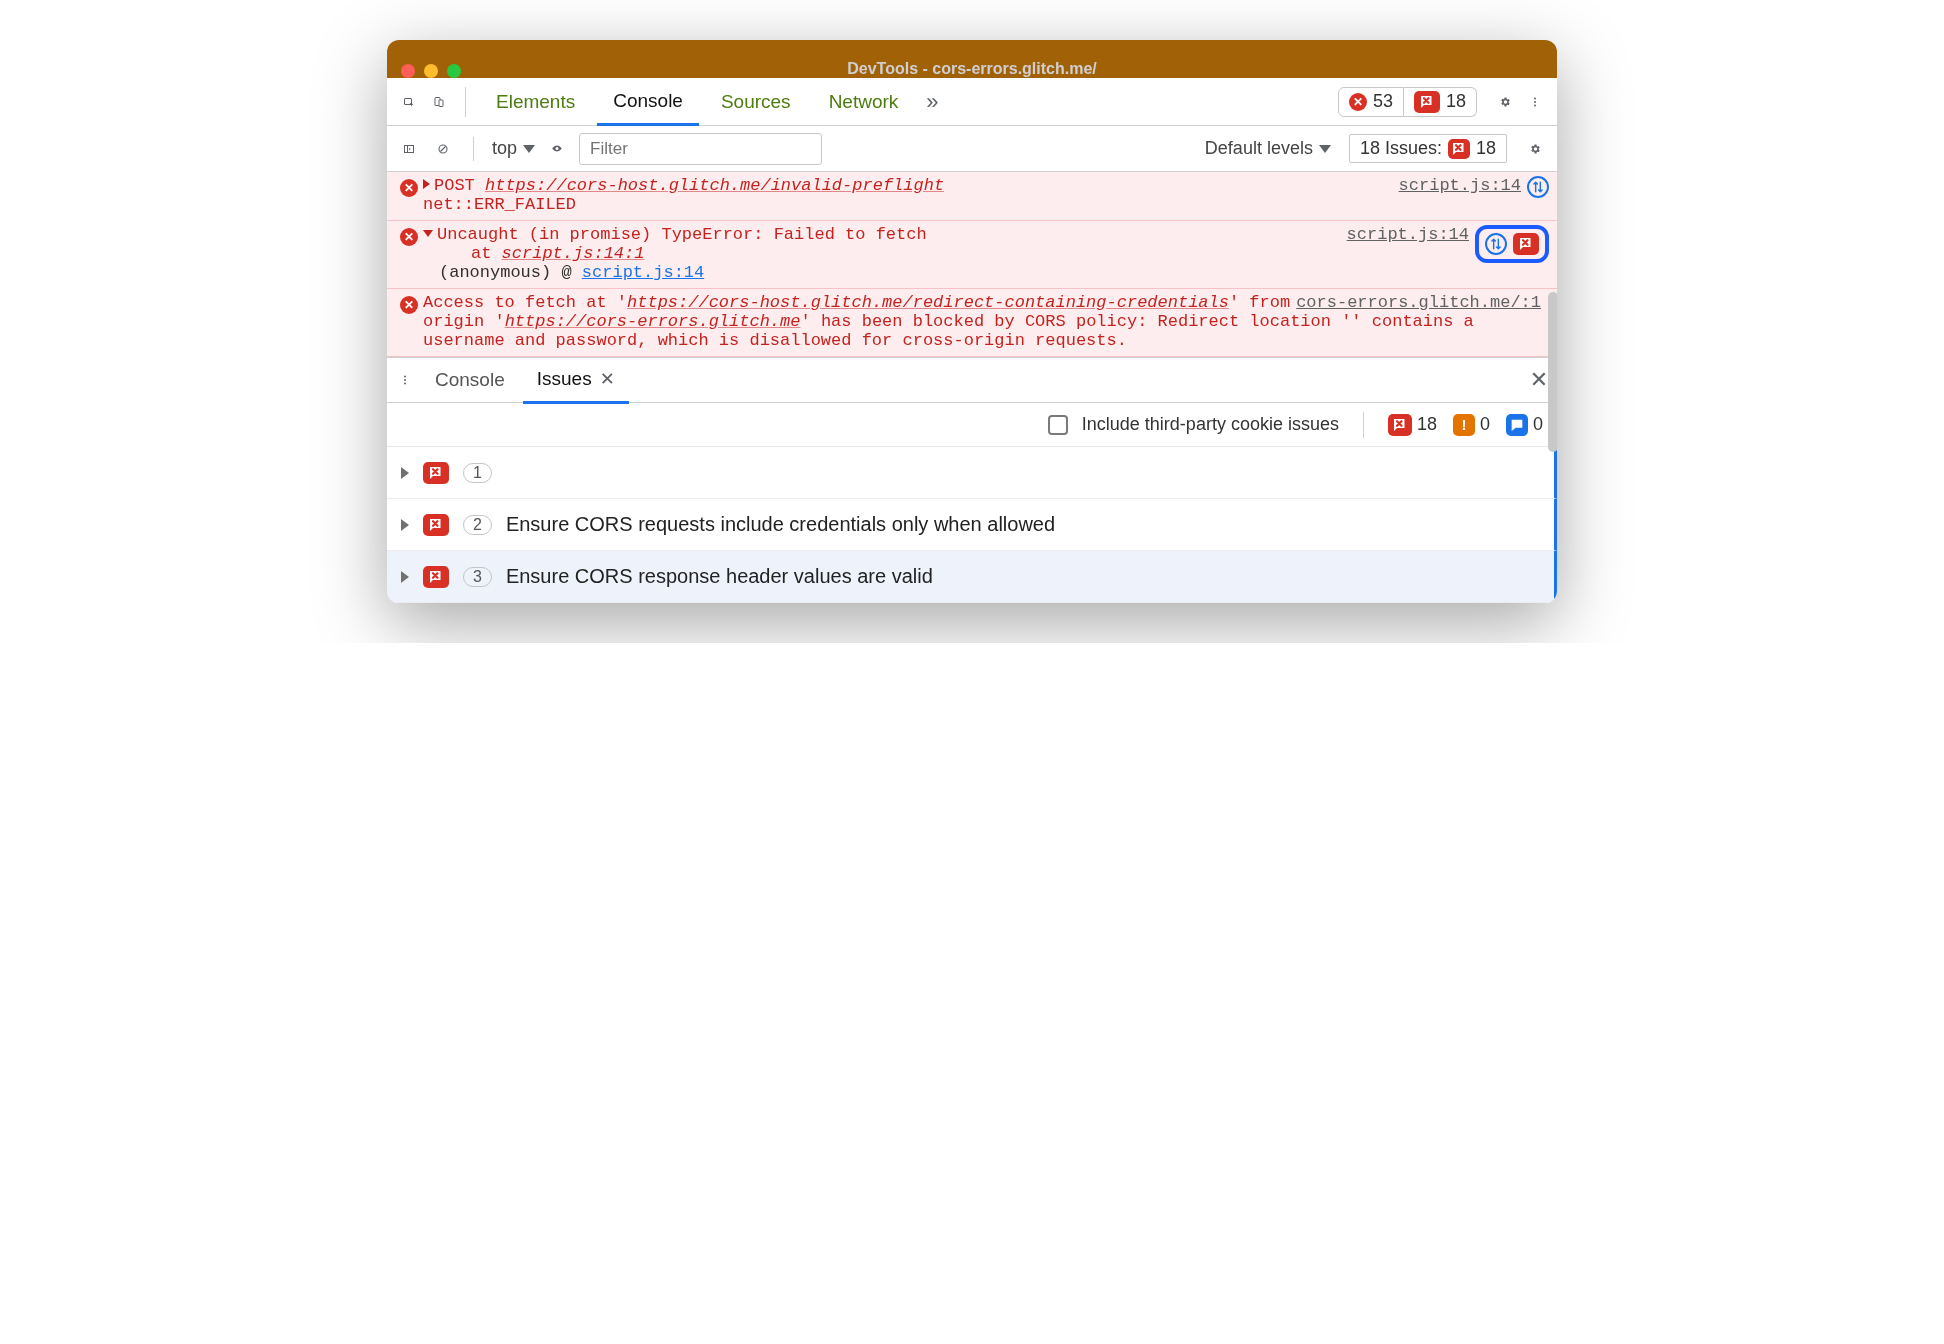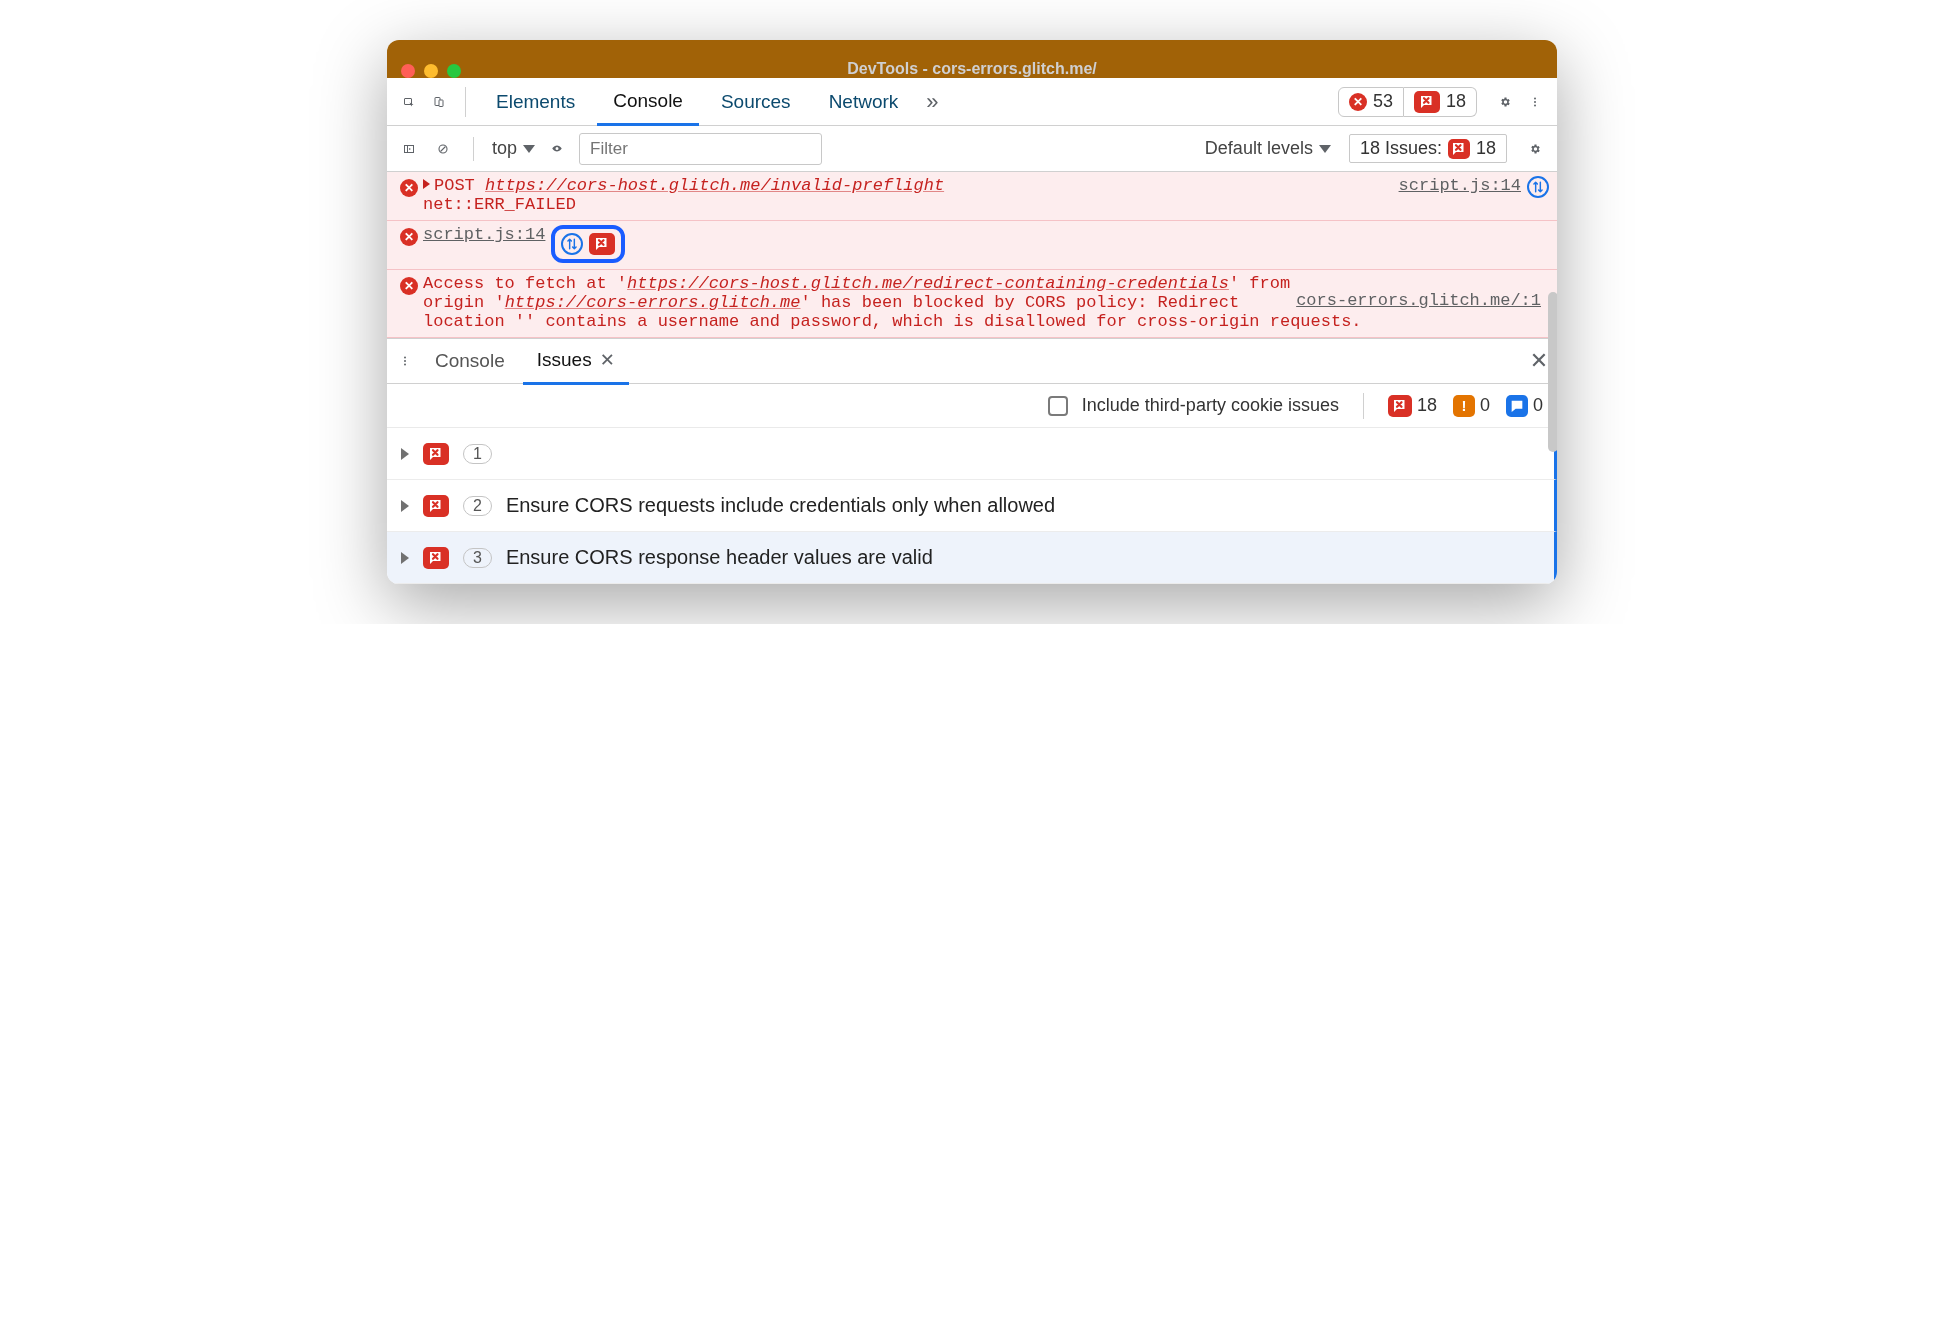--- a/index.html
+++ b/index.html
@@ -31,21 +31,21 @@
 .dot.red { background: #ff5f57; }
 .dot.yellow { background: #febc2e; }
 .dot.green { background: #28c840; }
 .title { position: absolute; left: 0; right: 0; text-align: center; color: #cfcfd1; font-size: 16px; font-weight: 600; }
 
 .toolbar1 {
   display: flex; align-items: center; height: 48px;
   border-bottom: 1px solid #d0d0d0; padding: 0 10px; gap: 6px;
 }
 .divider { width: 1px; height: 30px; background: #d0d0d0; margin: 0 8px; }
-.tab { padding: 0 16px; height: 48px; display: flex; align-items: center; font-size: 19px; color: #0c4a6e; cursor: pointer; }
+.tab { padding: 0 16px; height: 48px; display: flex; align-items: center; font-size: 19px; color: #4d7c0f; cursor: pointer; }
 .tab.active { color: #111; border-bottom: 3px solid #1a73e8; font-weight: 500; height: 48px; margin-bottom: -1px; }
 .spacer { flex: 1; }
 .pill {
   display: inline-flex; align-items: center; gap: 6px;
   border: 1px solid #c8c8c8; border-radius: 2px; padding: 3px 10px;
   font-size: 18px; color: #333; cursor: pointer; background: #fff;
 }
 .pillgroup { display: flex; }
 .pillgroup .pill { border-radius: 0; }
 .pillgroup .pill:first-child { border-radius: 6px 0 0 6px; }
@@ -229,20 +229,25 @@
               <path d="M8 4v16M8 4l-3 3M8 4l3 3M16 20V4M16 20l-3-3M16 20l3-3"></path>
             </svg>
         </span>
       </div>
     </div>
 
     <div class="row">
       <div class="gutter">
           <span class="errcirc">✕</span>
         </div>
+      <div class="body">
+        <span class="tri red-d"></span><span>Uncaught (in promise) TypeError: Failed to fetch</span><br>
+        <span class="indent2"><span>at </span><span class="link-u">script.js:14:1</span></span><br>
+        <span class="indent1 dark"><span>(anonymous)</span> <span>@</span> <span class="bluelink">script.js:14</span></span>
+      </div>
       <div class="side">
         <span class="srclink">script.js:14</span>
         <span class="hl-box">
           <span class="netcirc">
             <svg viewBox="0 0 24 24" width="14" height="14" stroke="#1a73e8" stroke-width="2.5" fill="none" stroke-linecap="round">
                 <path d="M8 4v16M8 4l-3 3M8 4l3 3M16 20V4M16 20l-3-3M16 20l3-3"></path>
               </svg>
           </span>
           <span class="issue-badge">
             <svg viewBox="0 0 24 24">
@@ -252,21 +257,21 @@
           </span>
         </span>
       </div>
     </div>
 
     <div class="row">
       <div class="gutter">
           <span class="errcirc">✕</span>
         </div>
       <div class="body" style="position:relative;">
-        <span style="float:right;margin-top:17px;" class="srclink">cors-errors.glitch.me/:1</span>
+        <span style="float:right;" class="srclink">cors-errors.glitch.me/:1</span>
         <span>Access to fetch at '</span><span class="link-u">https://cors-host.glitch.me/redirect-containing-credentials</span><span>' from origin '</span><span class="link-u">https://cors-errors.glitch.me</span><span>' has been blocked by CORS policy: Redirect location '' contains a username and password, which is disallowed for cross-origin requests.</span>
       </div>
     </div>
 
   </div>
 
   <div class="drawer-tabs">
     <span class="ico iconbtn">
       <svg viewBox="0 0 24 24" width="20" height="20" fill="#5f6368">
           <circle cx="12" cy="5" r="2"></circle>

